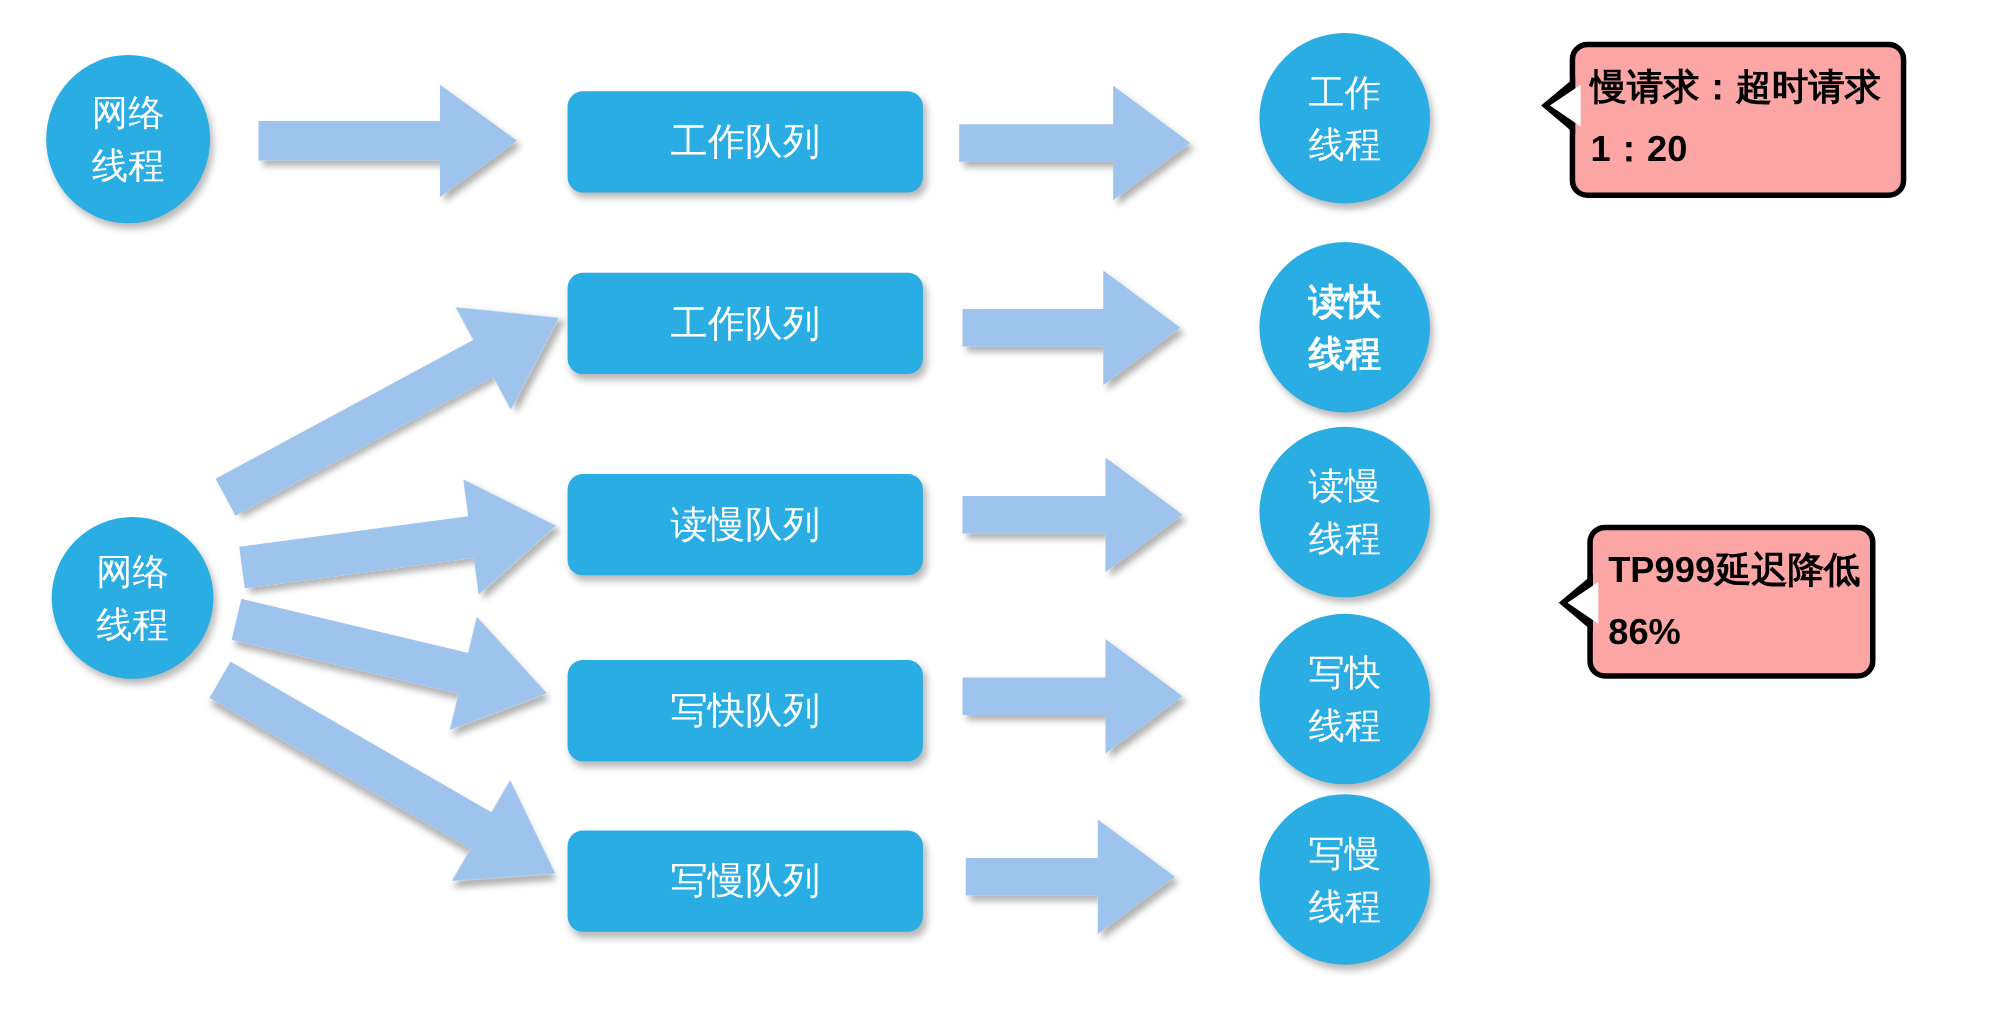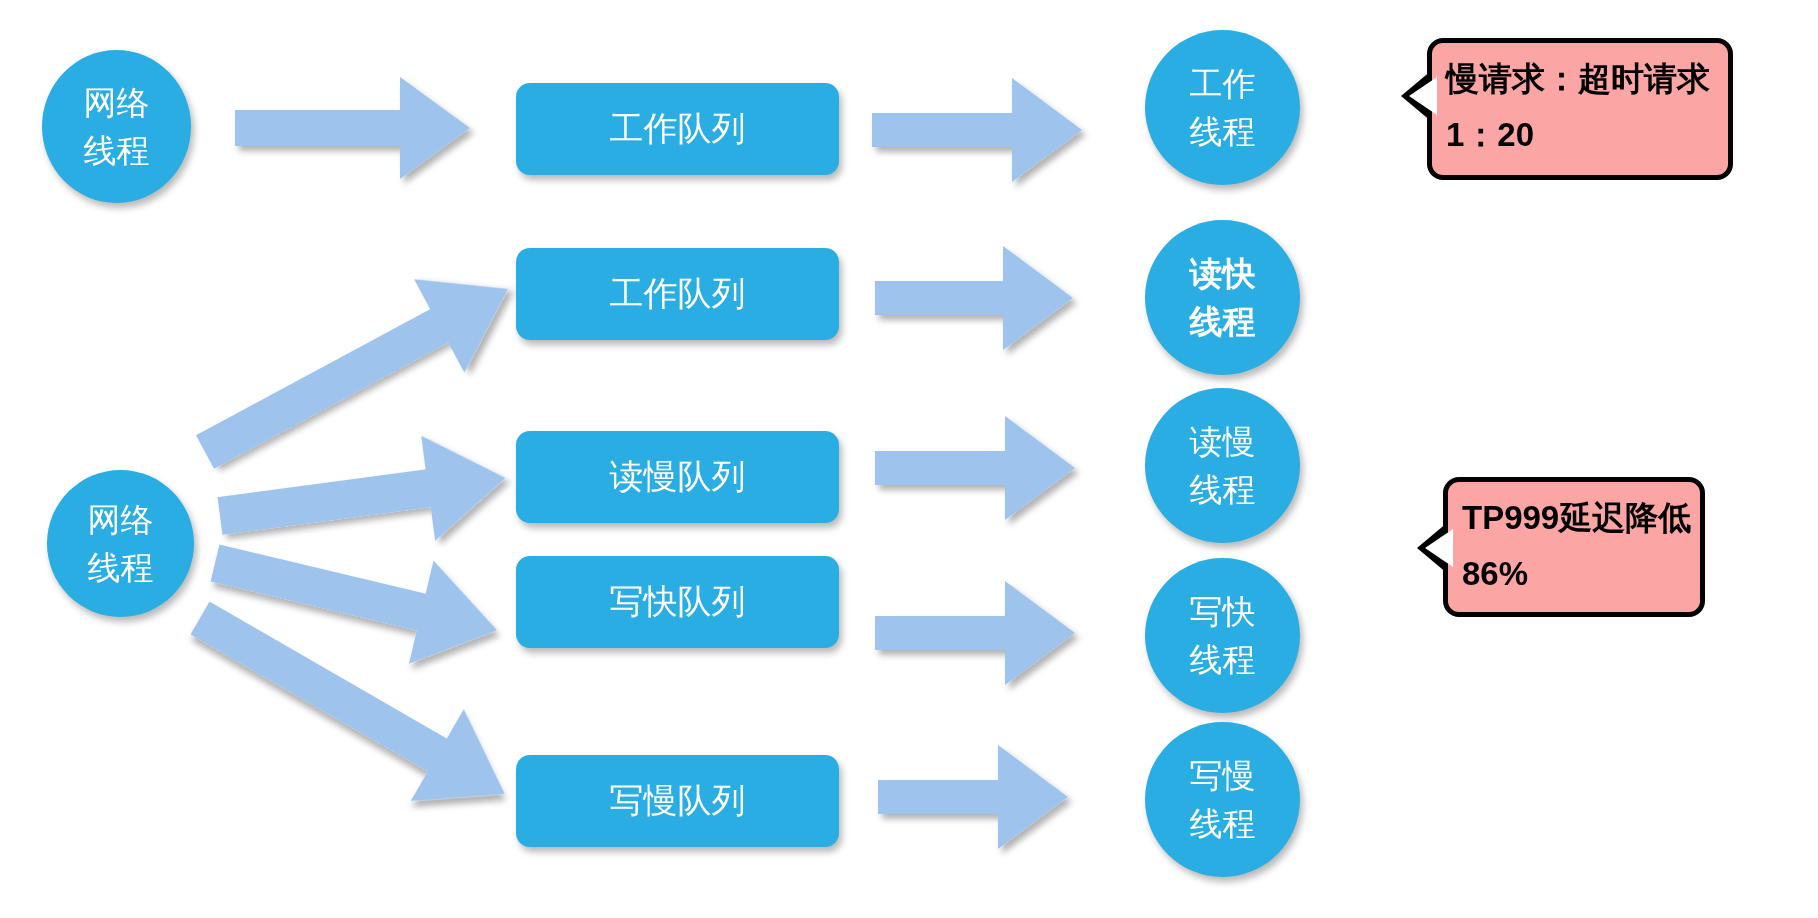--- a/index.html
+++ b/index.html
@@ -33,21 +33,21 @@
     background:var(--color-node);
     color:var(--color-node_text);
     display:flex;align-items:center;justify-content:center;
     font-size:34px;
     box-shadow:3px 5px 7px rgba(0,0,0,0.28);
   }
 
   
   .net1{left:42px;top:50px;width:149px;height:153px;}
   .net2{left:47px;top:470px;width:147px;height:147px;}
-  .q1{top:83px;} .q2{top:248px;} .q3{top:431px;} .q4{top:556px;} .q5{top:755px;}
+  .q1{top:83px;} .q2{top:248px;} .q3{top:431px;} .q4{top:600px;} .q5{top:755px;}
   .thread{left:1145px;width:155px;height:155px;}
   .c1{top:30px;text-align:center;} .c2{top:220px;} .c3{top:388px;align-items:center;} .c4{top:558px;} .c5{top:722px;justify-content:center;}
 
   
   .callout{
     position:absolute;box-sizing:border-box;
     background:#fca5a5;
     border:5px solid var(--color-callout_border);
     border-radius:16px;
     color:var(--color-callout_text);

